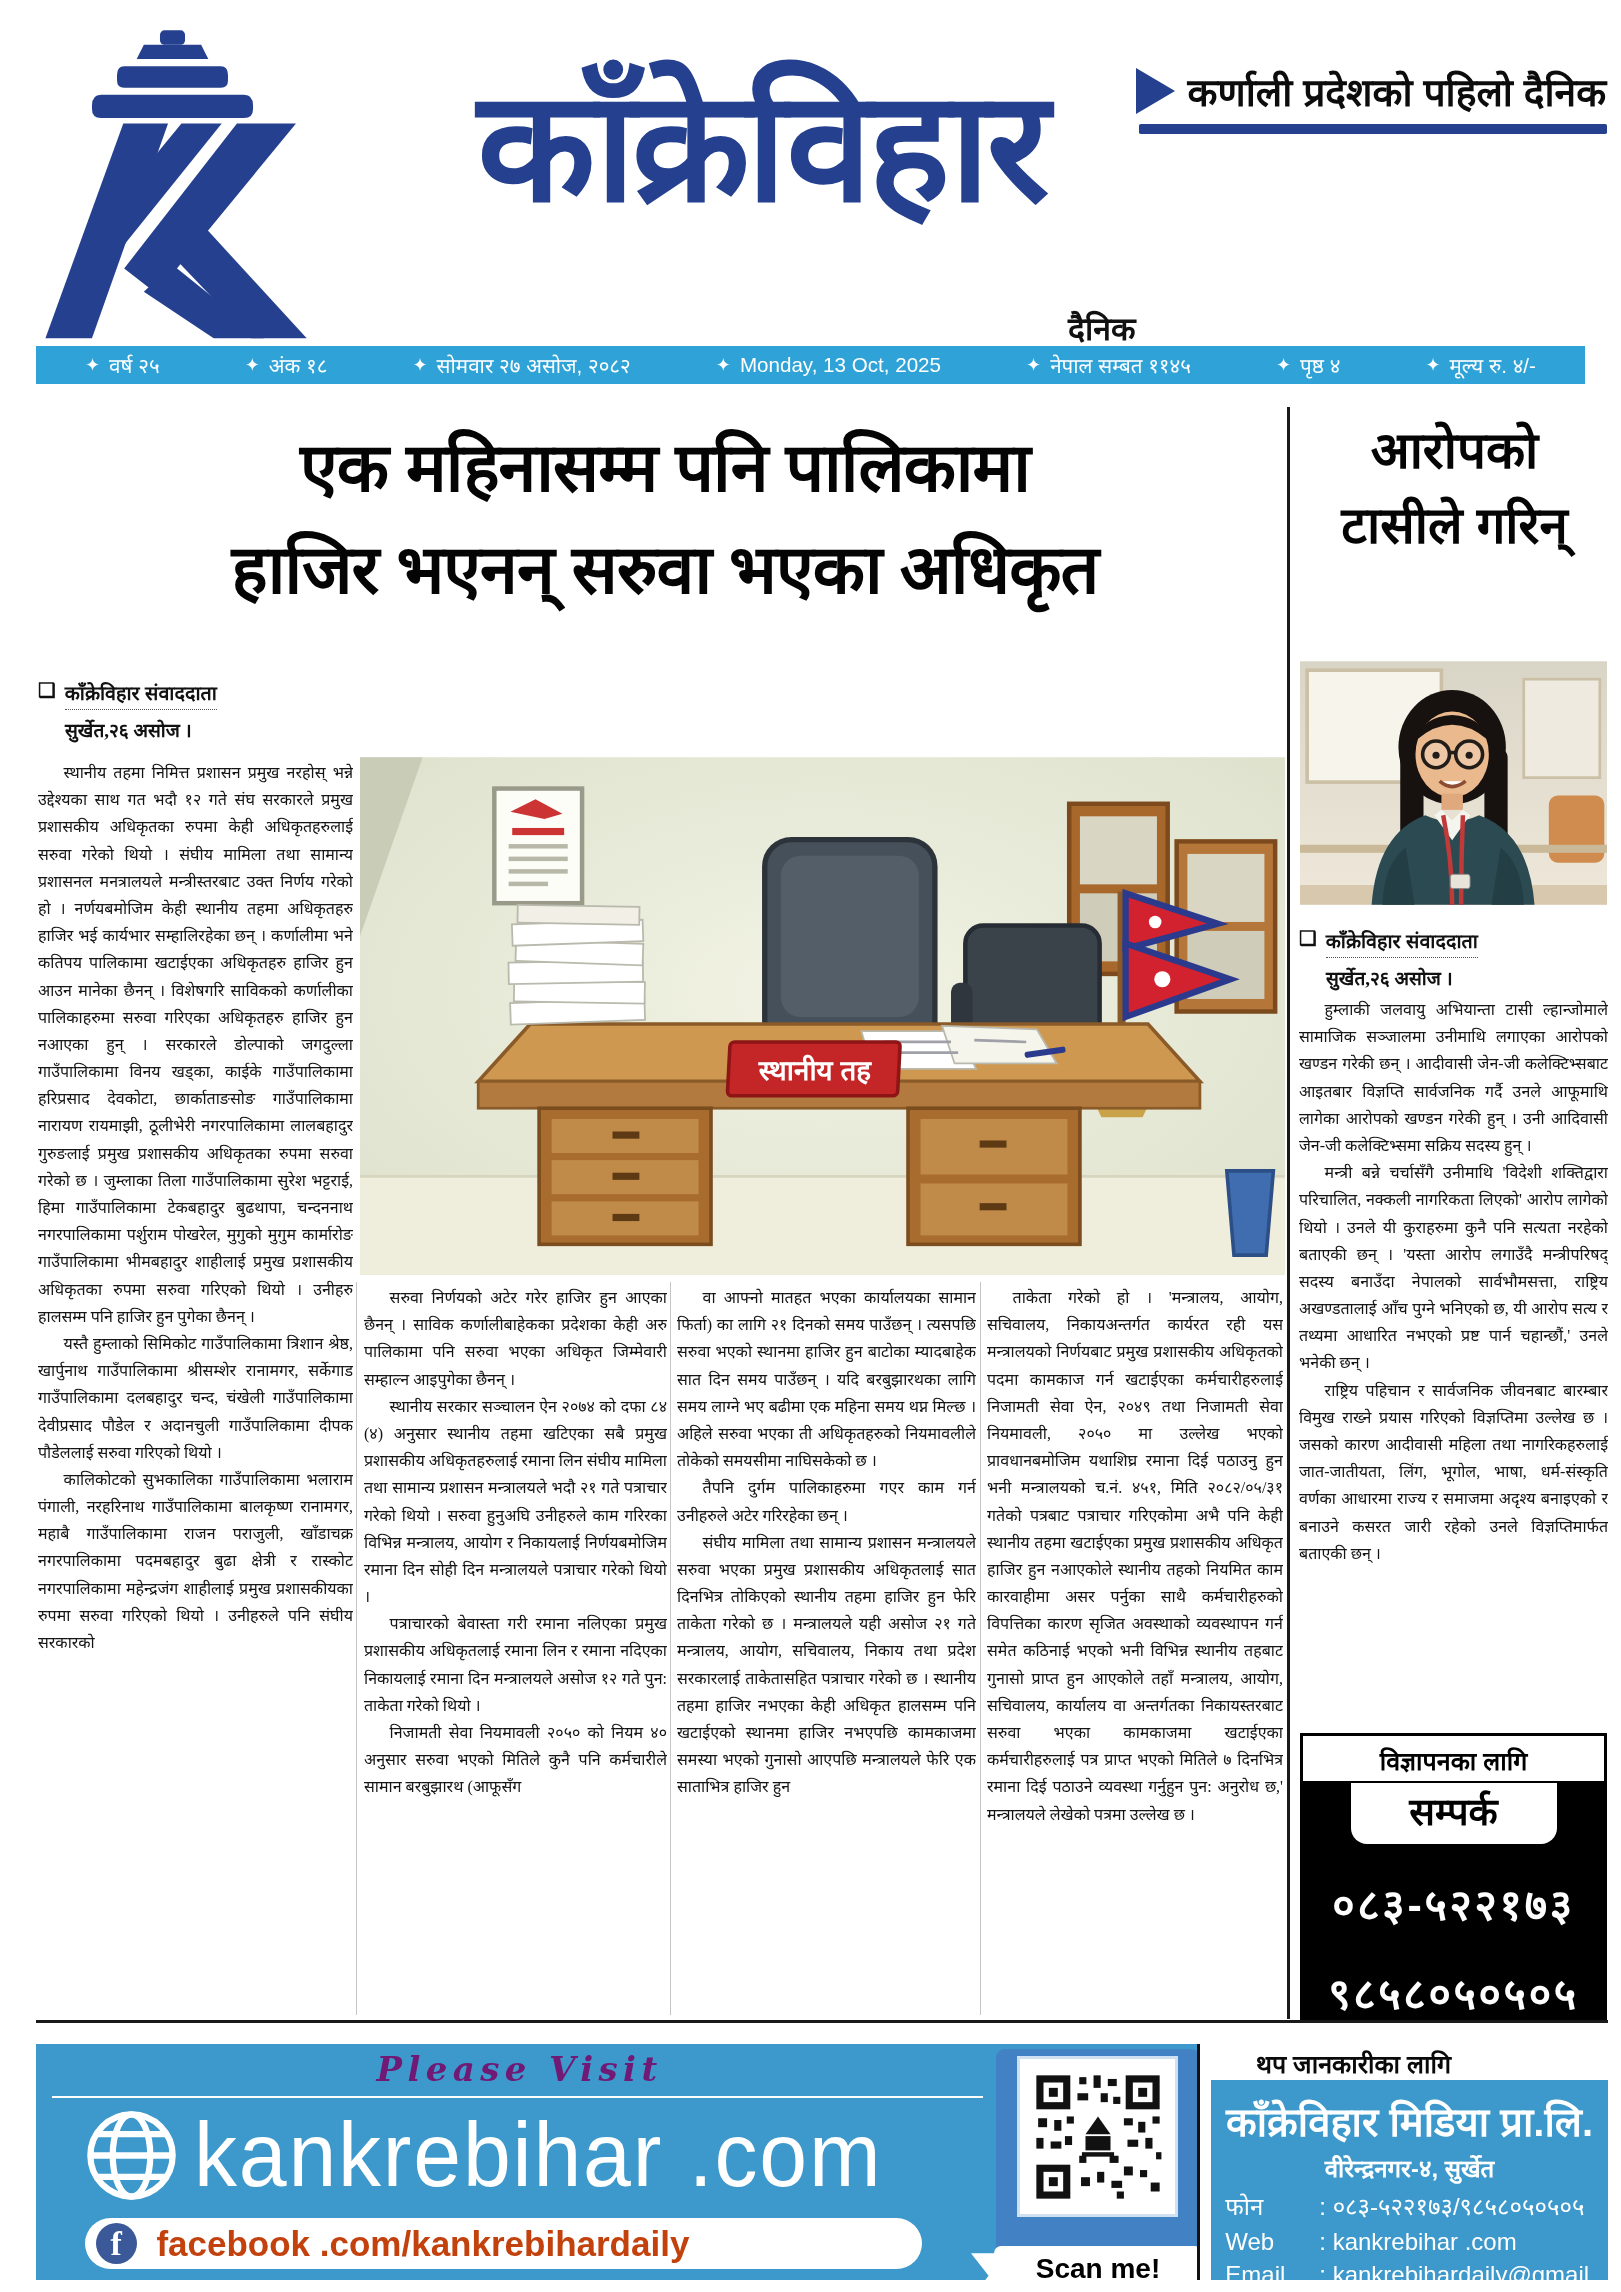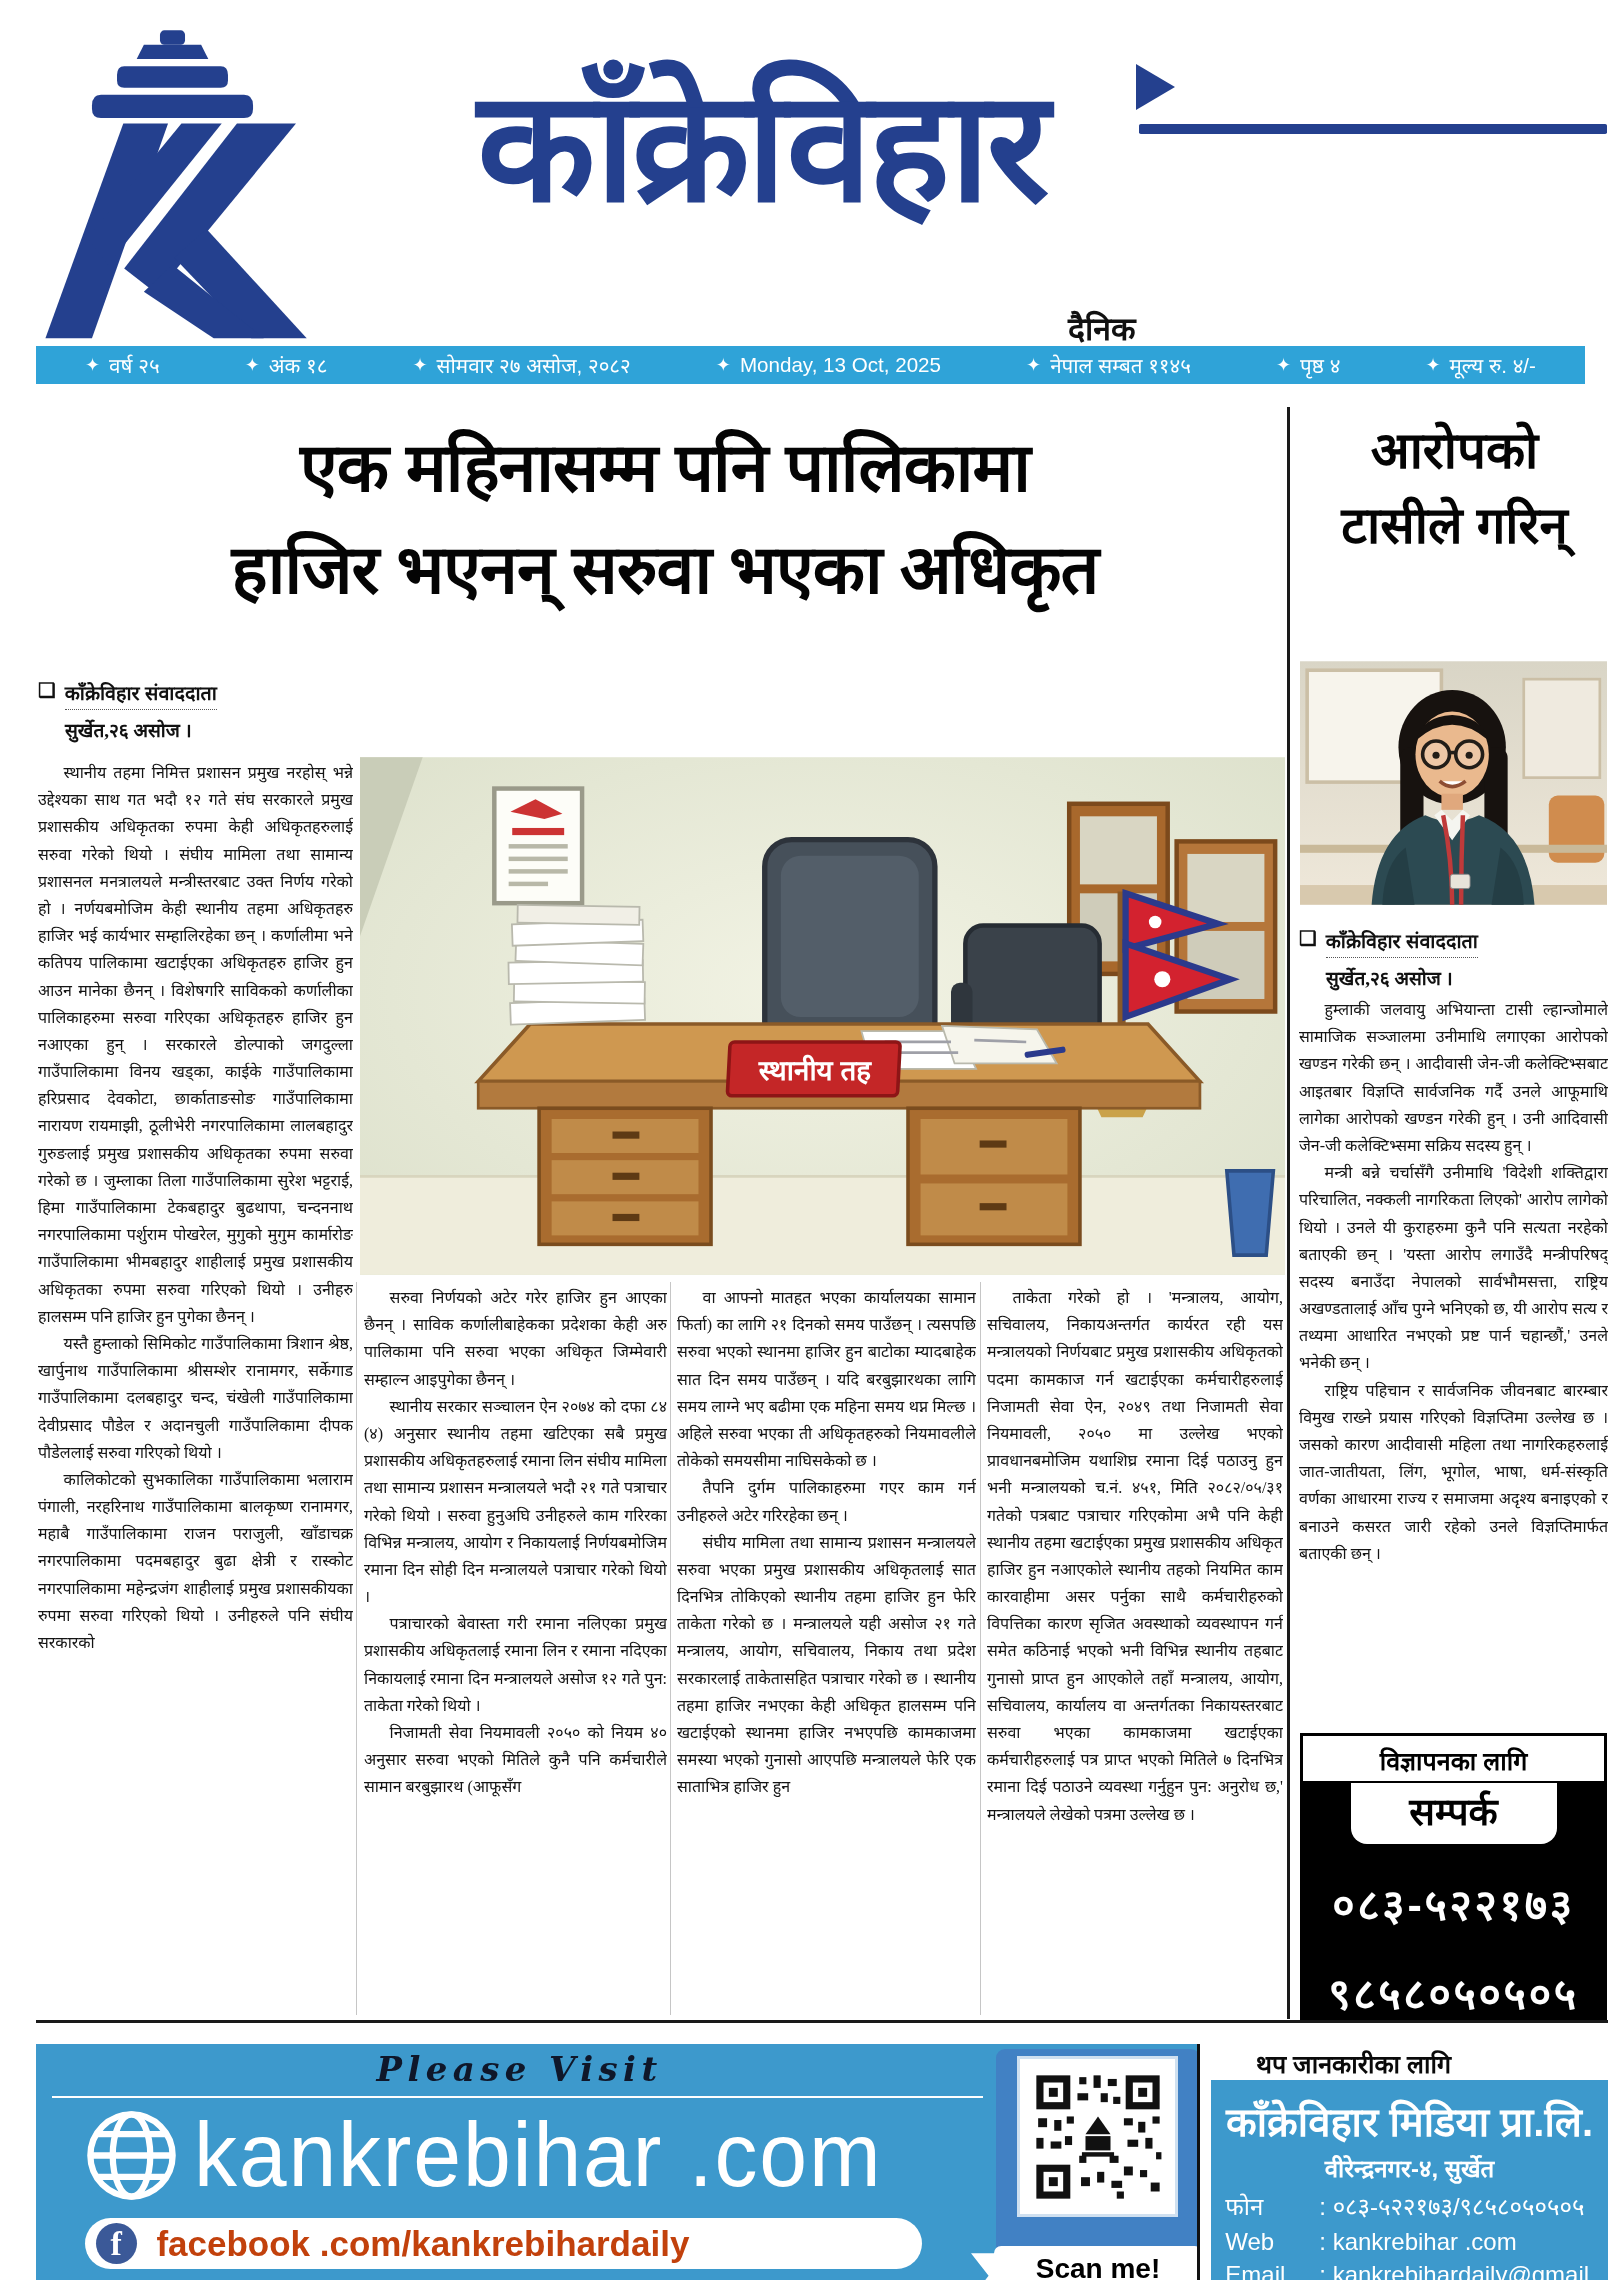--- a/index.html
+++ b/index.html
@@ -35,21 +35,21 @@
   .blackline{background:#1a1a1a;}
 
   
   .ad-box{left:1300px;top:1733px;width:307px;height:287px;border:3.6px solid #000;box-sizing:border-box;background:#000;}
   .ad-title{background:#fff;text-align:center;font-size:25px;font-weight:800;color:#000;padding:7.2px 0 3.6px;}
   .ad-contact{margin:1.8px auto 0;width:206px;background:#fff;border-radius:0 0 16px 16px;text-align:center;font-size:38px;font-weight:800;color:#000;padding:1.8px 0 7.2px;}
   .ad-phone{color:#fff;text-align:center;font-size:43px;font-weight:700;letter-spacing:2.7px;margin-top:30px;}
 
   
   .footer-blue{left:36px;top:2044px;width:1162px;height:236px;background:#3D99CC;}
-  .please-visit{left:54px;top:2049px;width:931px;text-align:center;color:#0f172a;font-size:34px;font-style:italic;font-weight:700;letter-spacing:5.4px;font-family:"DejaVu Serif",serif;}
+  .please-visit{left:54px;top:2049px;width:931px;text-align:center;color:#701a75;font-size:34px;font-style:italic;font-weight:700;letter-spacing:5.4px;font-family:"DejaVu Serif",serif;}
   .footer-line{left:52px;top:2096px;width:931px;height:1.8px;background:#fff;}
   .site-row{left:85px;top:2106px;display:flex;align-items:center;gap:16px;color:#fff;}
   .site-url{font-size:86px;letter-spacing:1.8px;font-weight:400;white-space:nowrap;transform:scaleY(1.05);}
   .fb-pill{left:85px;top:2218px;width:837px;height:51px;background:#fff;border-radius:27px;display:flex;align-items:center;gap:19.7px;padding-left:10.7px;box-sizing:border-box;}
   .fb-circle{width:41px;height:41px;border-radius:50%;background:#3b5998;color:#fff;font-size:34px;font-weight:800;display:flex;align-items:center;justify-content:center;font-family:"Liberation Serif",serif;}
   .fb-text{color:#c2410c;font-size:35px;font-weight:800;}
   .qr-panel{left:996px;top:2049px;width:204px;height:210px;background:#4181C4;border-radius:9px;}
   .qr-frame{left:1017px;top:2056px;width:161px;height:161px;background:#fff;border:3.6px solid #cfe0f0;box-sizing:border-box;display:flex;align-items:center;justify-content:center;}
   .ribbon{left:994px;top:2246px;width:208px;height:45px;background:#fff;border-radius:7.2px;display:flex;align-items:center;justify-content:center;font-size:28px;font-weight:800;color:#000;}
   .ribbon-side{position:absolute;top:7.2px;width:32px;height:45px;background:#fff;}
@@ -83,20 +83,21 @@
       </g>
     </svg>
   </div>
 
   <div class="abs masthead-title" style="left:309px;top:70px;width:905px;text-align:center;">काँक्रेविहार</div>
 
   <div class="abs daily-label" style="left:1068px;top:306px;">दैनिक</div>
 
   <div class="abs tagline-row" style="left:1136px;top:64px;">
     <span class="tagline-tri"></span>
+    <span class="tagline-text">कर्णाली प्रदेशको पहिलो दैनिक</span>
   </div>
   <div class="abs tagline-bar" style="left:1139px;top:124px;width:468px;"></div>
 
   <div class="abs infobar">
     <span class="info-item">
         <span class="diamond">✦</span>
         <span>वर्ष २५</span>
       </span>
     <span class="info-item">
         <span class="diamond">✦</span>

